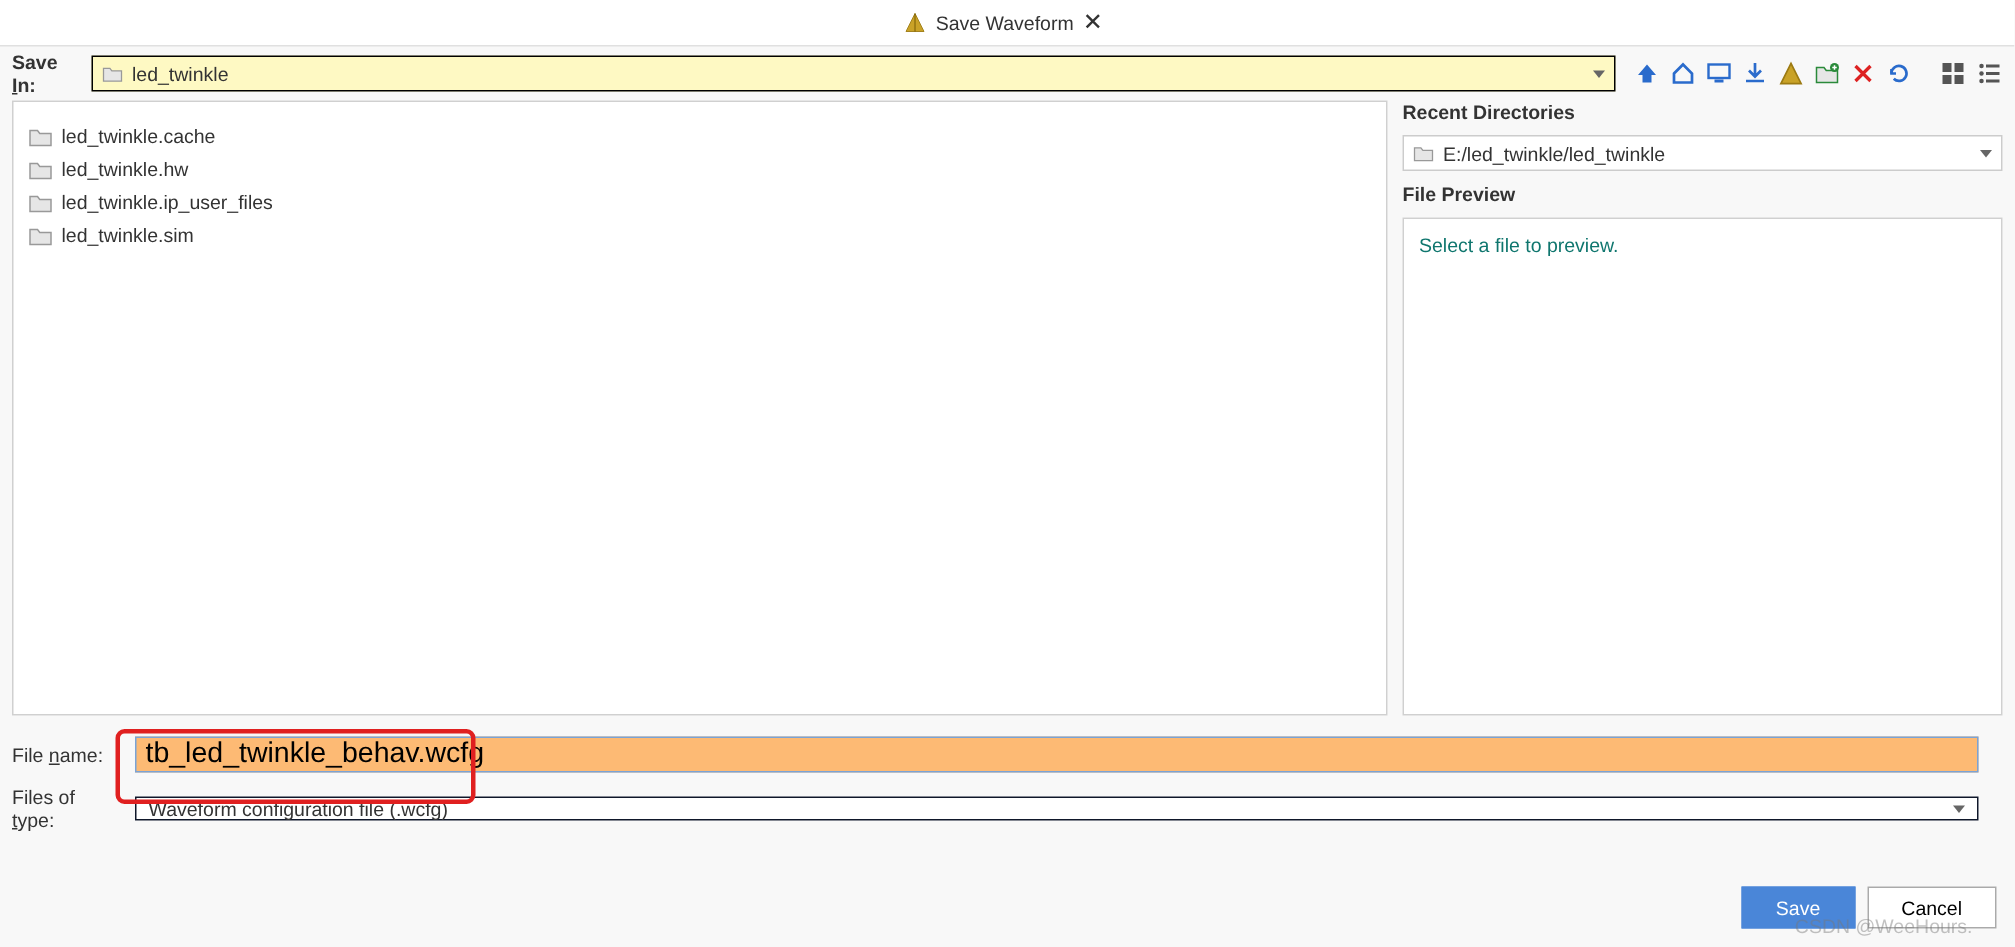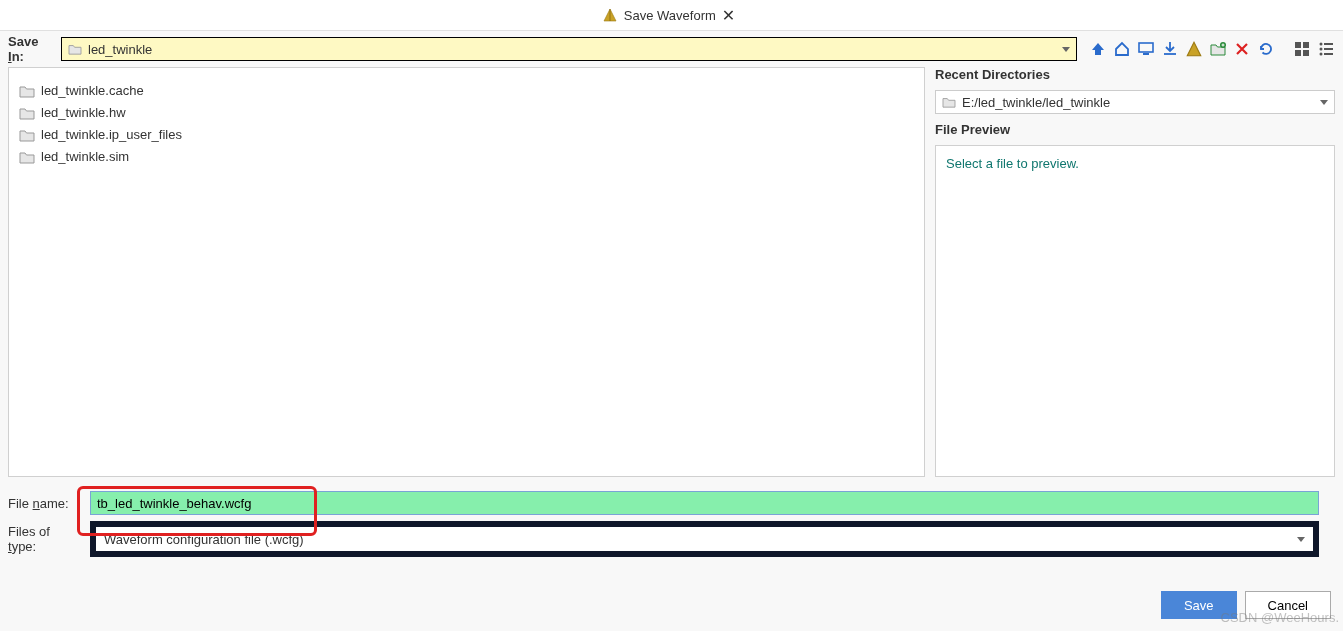--- a/index.html
+++ b/index.html
@@ -30,31 +30,31 @@
 
 .right-col { width: 400px; display: flex; flex-direction: column; gap: 8px; }
 .section-title { font-weight: bold; font-size: 13px; }
 .recent-combo { height: 24px; border: 1px solid #ccc; background: #fff; display: flex; align-items: center; padding: 0 6px; }
 .recent-combo .val { flex: 1; margin-left: 6px; }
 .preview-box { flex: 1; background: #fff; border: 1px solid #d0d0d0; padding: 10px; color: #0f766e; }
 
 .bottom-rows { padding: 8px 24px 0 8px; }
 .form-row { display: flex; align-items: center; height: 36px; gap: 10px; }
 .form-label { width: 72px; }
-.text-input { flex: 1; height: 24px; border: 1px solid #7aa3d6; background: #86efac; padding: 0 6px; font-size: 13px; outline: none; }
-.type-combo { flex: 1; height: 36px; border: 6px solid #0f172a; background: #fff; display: flex; align-items: center; padding: 0 8px; }
+.text-input { flex: 1; height: 24px; border: 1px solid #7aa3d6; background: #fdba74; padding: 0 6px; font-size: 19px; outline: none; }
+.type-combo { flex: 1; height: 16px; border: 1px solid #0f172a; background: #fff; display: flex; align-items: center; padding: 0 8px; }
 .type-combo .val { flex: 1; }
 
 .highlight-box { position: absolute; left: 77px; top: 486px; width: 240px; height: 50px; border: 3px solid #e02020; border-radius: 6px; pointer-events: none; }
 
 .buttons-row { position: absolute; right: 12px; bottom: 12px; display: flex; gap: 8px; }
 .btn { height: 28px; padding: 0 22px; font-size: 13px; border: 1px solid #aaa; background: #fff; cursor: pointer; }
 .btn-primary { background: #4a86d8; color: #fff; border-color: #4a86d8; }
 
-.watermark { position: absolute; right: 4px; bottom: 6px; color: rgba(120,120,120,0.45); font-size: 13px; pointer-events: none; }
+.watermark { position: absolute; right: 28px; bottom: 6px; color: rgba(120,120,120,0.45); font-size: 13px; pointer-events: none; }
 
 .underline-lk { text-decoration: underline; }
 </style>
 </head>
 <body>
 
 <div class="titlebar">
   <div class="titlebar-left">
     <svg class="app-icon" viewBox="0 0 16 16">
       <path d="M2 14 L8 2 L14 14 Z" fill="#c9a227" stroke="#9c7a12" stroke-width="0.6"></path>

